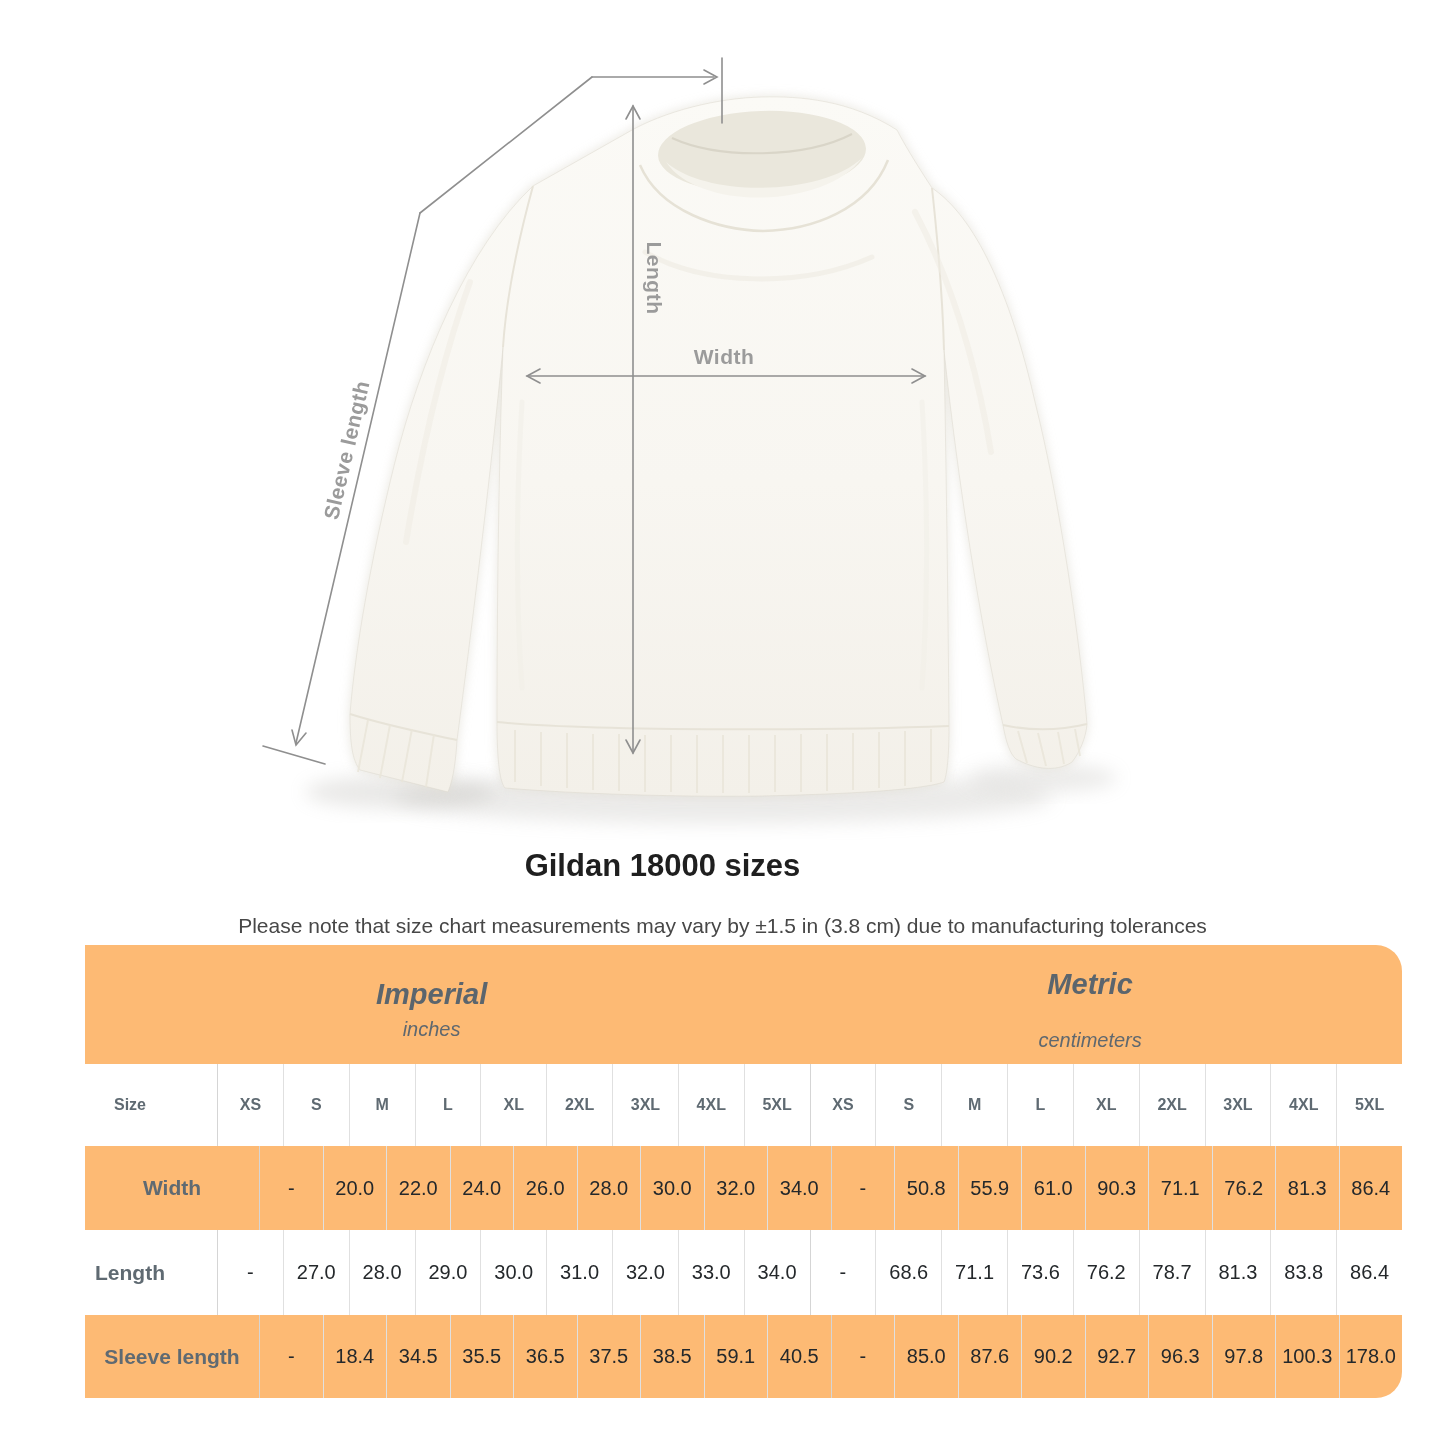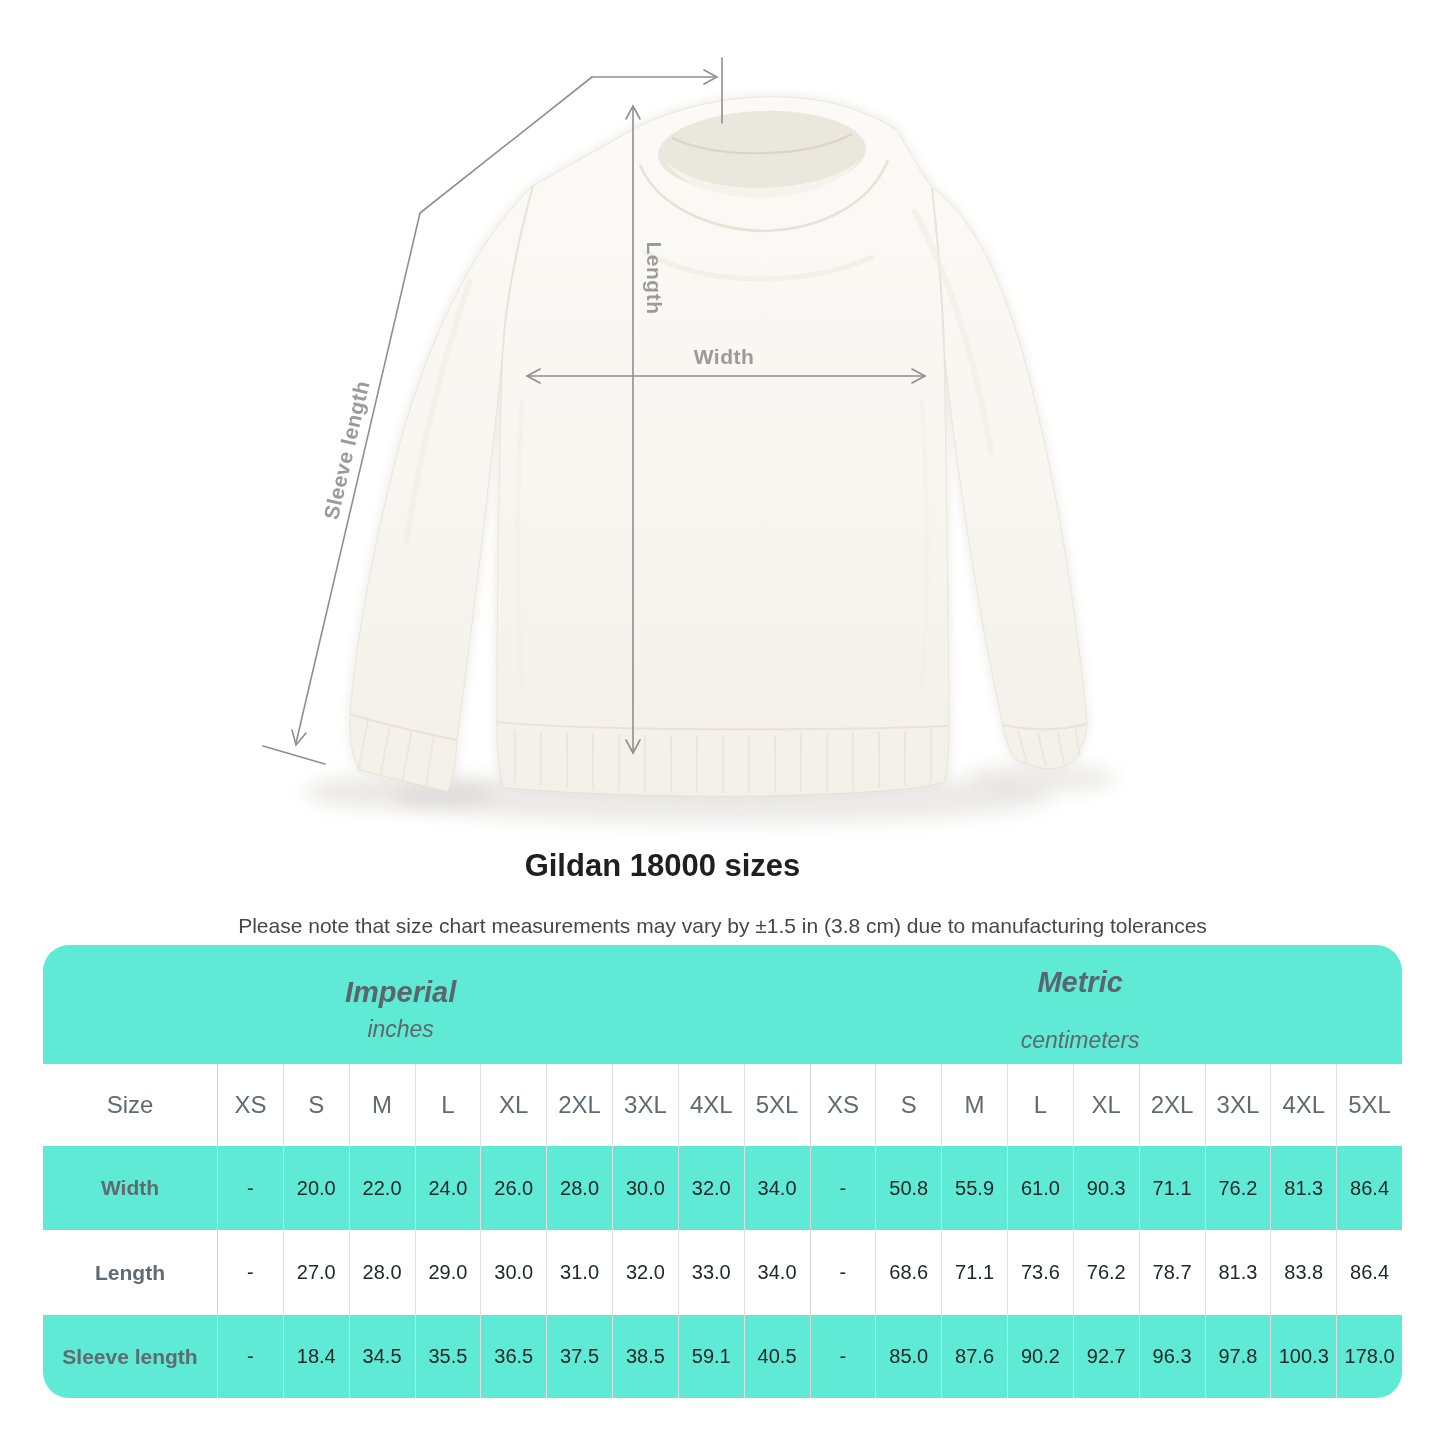--- a/index.html
+++ b/index.html
@@ -25,36 +25,36 @@
   .tolerance-note{
     position:absolute;left:0;top:894px;width:1445px;text-align:center;
     font-size:21px;color:#474747;margin-top:20px;
   }
   
   .size-table{
     position:absolute;left:43px;top:945px;width:1359px;height:453px;
     border-radius:26px;overflow:hidden;background:#fff;
   }
   .grid-row{display:grid;grid-template-columns:174px repeat(18,1fr);}
-  .band{background:#5eead4;}
+  .band{background:#fdba74;margin-left:42px;}
   .r1{height:119px;grid-template-columns:repeat(19,1fr);}
   .r2{height:82px;}
   .r3{height:84px;}
   .r4{height:85px;}
   .r5{height:83px;}
   .cell{display:flex;align-items:center;justify-content:center;min-width:0;}
   .lined .cell + .cell{border-left:1px solid #e0e0e0;}
   .lined .cell:nth-child(2){border-left-color:#d5d5d5;}
   .lined .cell:nth-child(11){border-left-color:#d5d5d5;}
   .unit-cell{grid-column:span 9;flex-direction:column;gap:7px;padding-top:10px;}
   .unit-cell.left{grid-column:1 / 11;}
   .unit-cell.right{grid-column:11 / 20;gap:28px;}
   .unit-title{font-style:italic;font-weight:bold;font-size:29px;color:#5b656d;}
-  .unit-sub{font-style:italic;font-size:23px;color:#5f686f;}
-  .col-head{font-weight:normal;font-size:24px;color:#5f6a72;}
+  .unit-sub{font-style:italic;font-size:20px;color:#5f686f;}
+  .col-head{font-weight:bold;font-size:16px;color:#5f6a72;}
   .row-label{font-weight:bold;font-size:21px;color:#5f6a72;}
   .val{font-size:20px;color:#24282b;}
 </style>
 </head>
 <body>
 
 <div class="stage">
 
   <div class="diagram">
     <svg width="1445" height="840" viewBox="0 0 1445 840">

